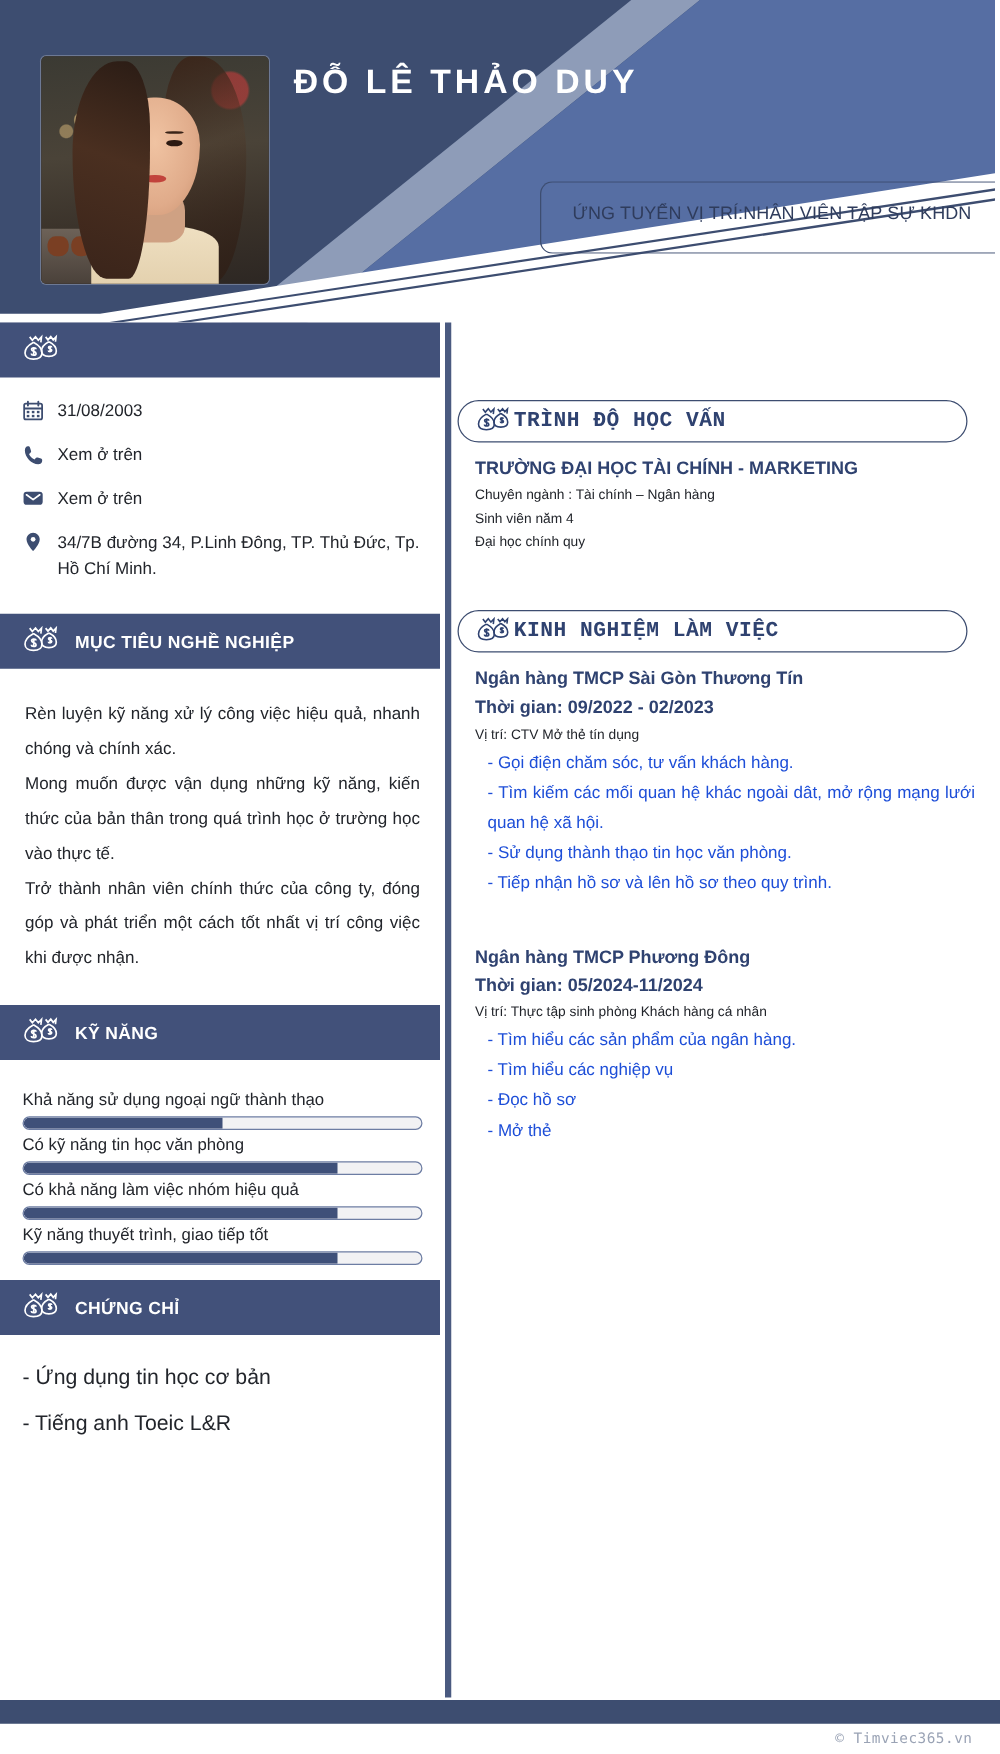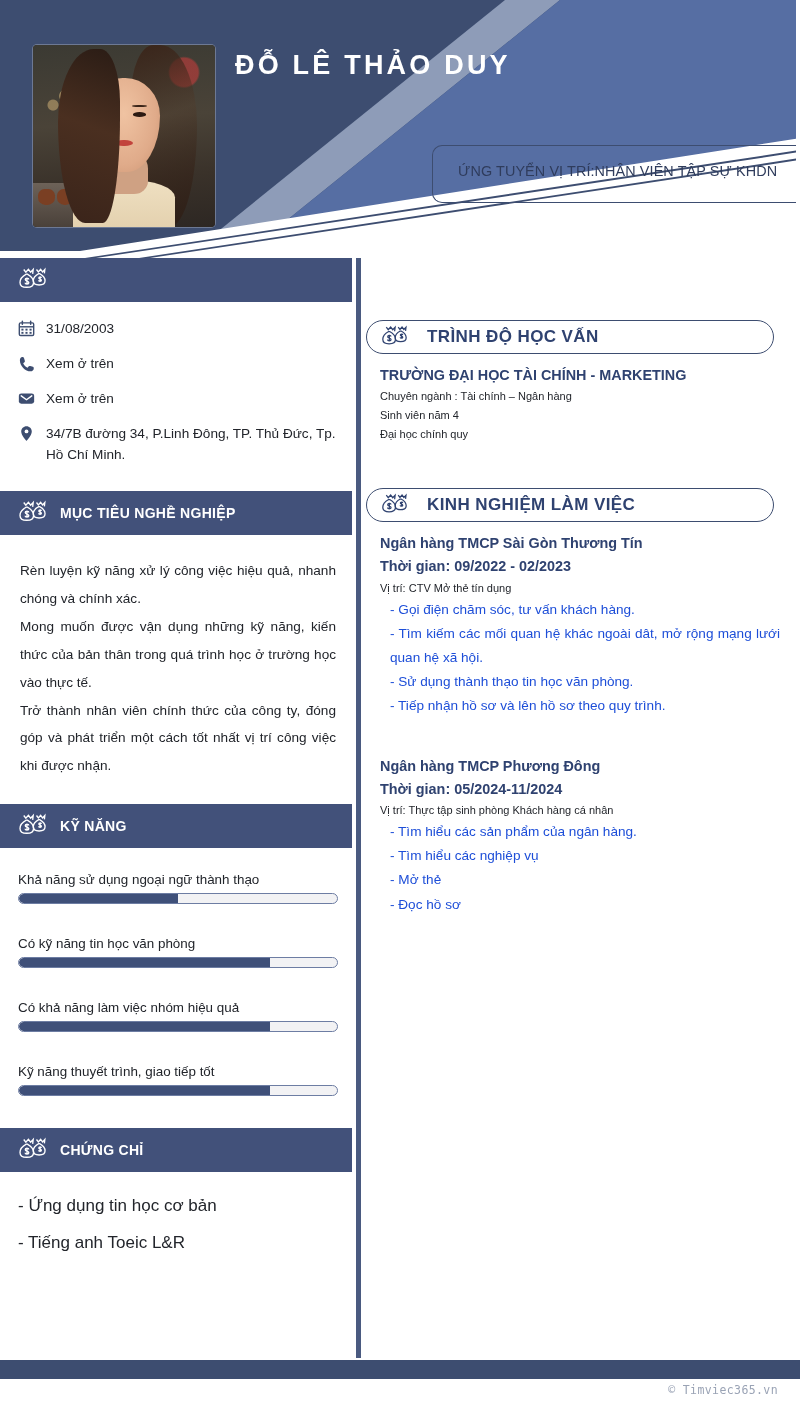--- a/index.html
+++ b/index.html
@@ -222,21 +222,21 @@
   .body-text {
     padding: 22px 20px 0 20px;
     color: #22252b;
     font-size: 13.6px;
     line-height: 2.05;
     text-align: justify;
   }
   .body-text p { margin: 0; }
 
   .skills-wrap { padding: 24px 18px 0 18px; }
-  .skill { margin-bottom: 32px; }
+  .skill { margin-bottom: 4px; }
   .skill-label {
     color: #22252b;
     font-size: 13.4px;
     margin-bottom: 6px;
   }
   .bar-track {
     position: relative;
     height: 11px;
     border-radius: 6px;
     background: #f2f2f4;
@@ -264,22 +264,23 @@
     width: 420px;
   }
   .pill {
     position: relative;
     width: 408px; height: 34px;
     border: 1.7px solid #3d4d70;
     border-radius: 18px;
     display: flex;
     align-items: center;
     padding-left: 10px;
-    gap: 16px;
+    gap: 0;
     background: #ffffff;
+    font-family: Liberation Mono, monospace;
   }
   .pill .pill-title {
     color: #2f4270;
     font-size: 17px;
     font-weight: 700;
     letter-spacing: 0.4px;
   }
   .pill .bags-o { width: 34px; height: 28px; flex: none; }
 
   .r-block { padding: 10px 6px 0 14px; }
@@ -544,21 +545,21 @@
       <div class="r-bullet">- Sử dụng thành thạo tin học văn phòng.</div>
       <div class="r-bullet">- Tiếp nhận hồ sơ và lên hồ sơ theo quy trình.</div>
     </div>
 
     <div class="r-block" style="padding-top:36px">
       <div class="r-strong">Ngân hàng TMCP Phương Đông</div>
       <div class="r-strong">Thời gian: 05/2024-11/2024</div>
       <div class="r-line">Vị trí: Thực tập sinh phòng Khách hàng cá nhân</div>
       <div class="r-bullet">- Tìm hiểu các sản phẩm của ngân hàng.</div>
       <div class="r-bullet">- Tìm hiểu các nghiệp vụ</div>
+      <div class="r-bullet">- Đọc hồ sơ</div>
       <div class="r-bullet">- Mở thẻ</div>
-      <div class="r-bullet">- Đọc hồ sơ</div>
     </div>
   </div>
 
   <div class="footer-bar"></div>
   <div class="footer-credit">© Timviec365.vn</div>
 
 </div>
 
 </body></html>

